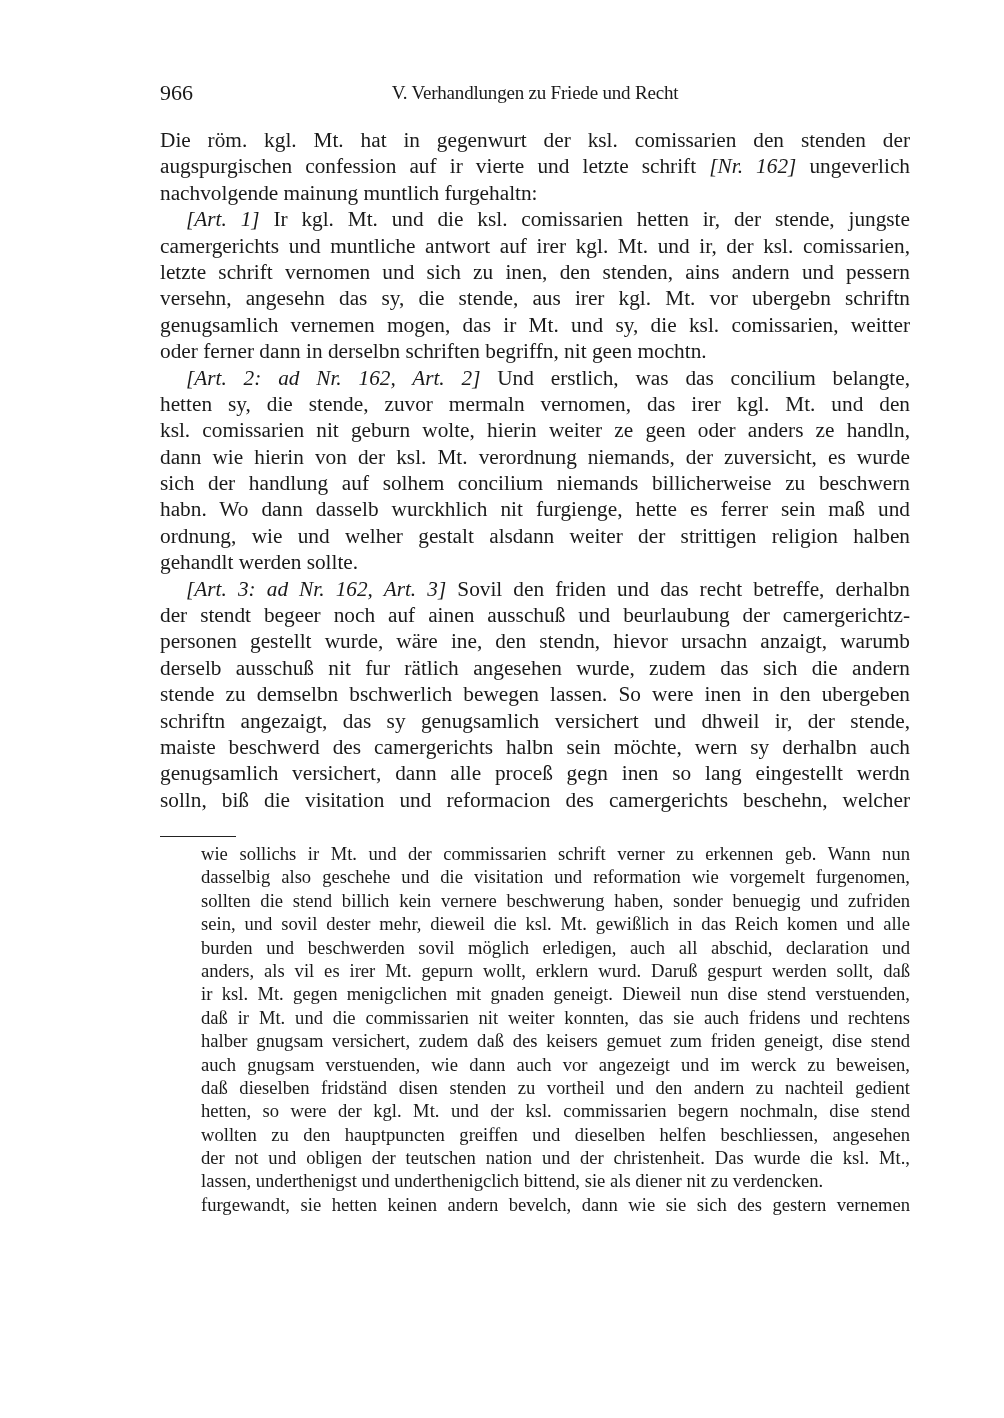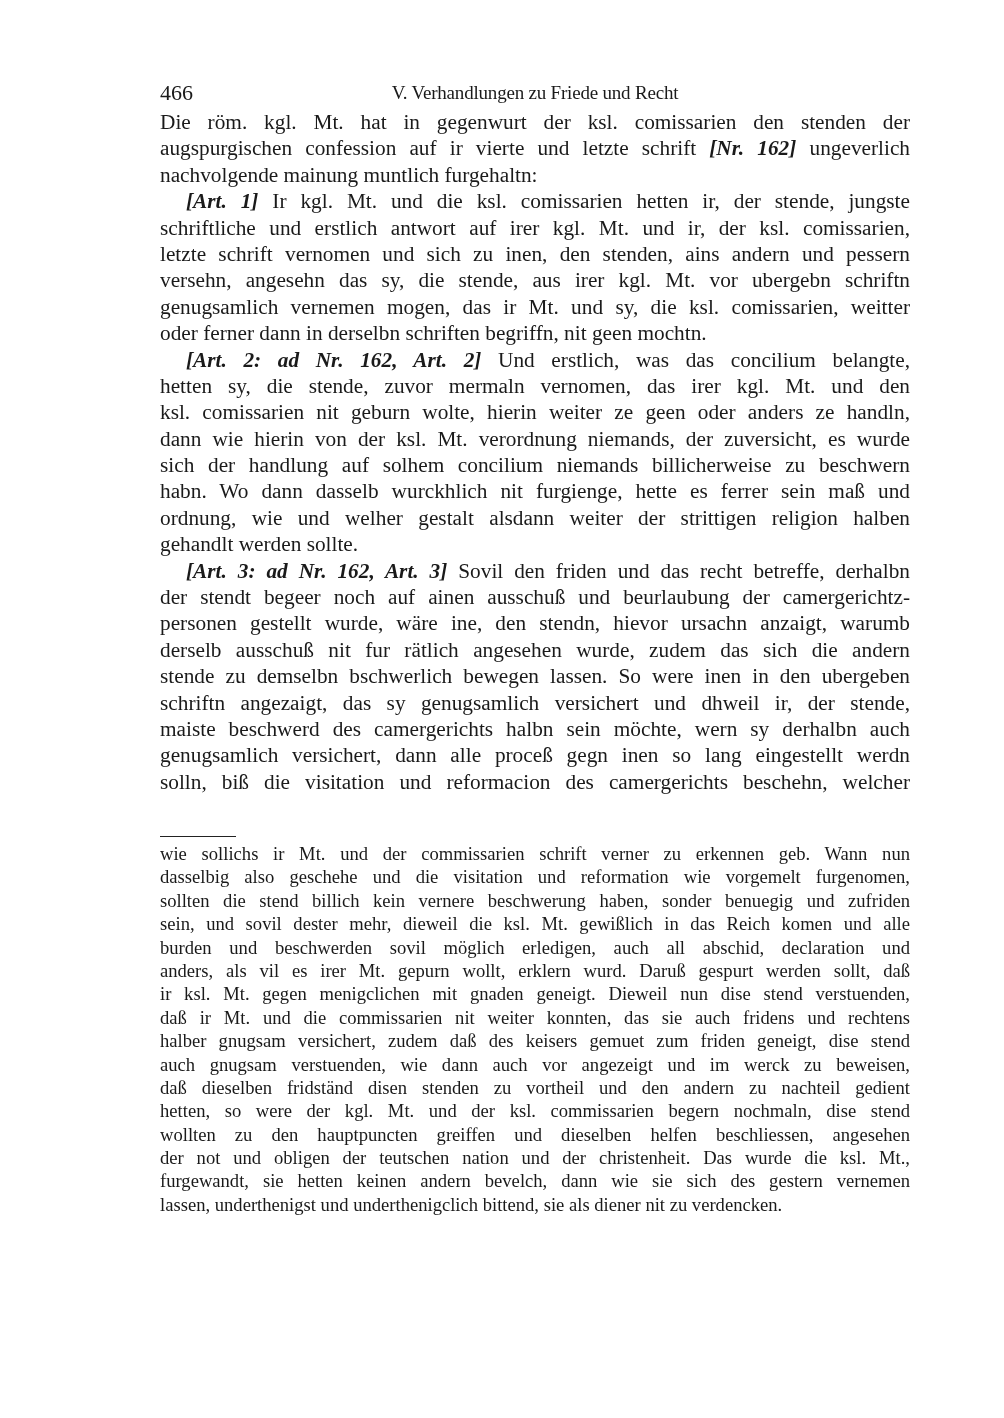--- a/index.html
+++ b/index.html
@@ -41,84 +41,84 @@
     width: 750px;
     text-align: center;
     top: 0;
     font-size: 19px;
     line-height: 26px;
     letter-spacing: -0.2px;
     font-family: Liberation Serif, serif;
   }
   .main-text {
     position: absolute;
-    top: 109px;
+    top: 127px;
     left: 0;
     width: 750px;
     font-size: 21.3px;
     line-height: 26.4px;
   }
   .line {
     display: block;
     white-space: nowrap;
     text-align: justify;
     text-align-last: justify;
     height: 26.4px;
   }
   .line.last {
     text-align-last: left;
   }
   .line.indent {
     padding-left: 26px;
   }
   .ref {
     font-style: italic;
-    font-weight: bold;
   }
   .footnote-rule {
     position: absolute;
     top: 836px;
     left: 0;
     width: 76px;
     height: 0;
     border-top: 1px solid #222;
   }
   .footnotes {
     position: absolute;
     top: 842px;
     left: 0;
     width: 750px;
     font-size: 18.6px;
     line-height: 23.4px;
   }
   .footnotes .line {
     height: 23.4px;
+    margin-left: 41px;
   }
 </style>
 </head>
 <body>
 
 <div class="page">
 
   <div class="running-head">
-    <span class="page-number">466</span>
+    <span class="page-number">966</span>
     <span class="running-title">V. Verhandlungen zu Friede und Recht</span>
   </div>
 
   <div class="main-text">
 
     <div>
       <span class="line">Die röm. kgl. Mt. hat in gegenwurt der ksl. comissarien den stenden der</span>
       <span class="line"><span>augspurgischen confession auf ir vierte und letzte schrift </span><span class="ref">[Nr. 162]</span><span> ungeverlich</span></span>
       <span class="line last">nachvolgende mainung muntlich furgehaltn:</span>
     </div>
 
     <div>
       <span class="line indent"><span class="ref">[Art. 1]</span><span> Ir kgl. Mt. und die ksl. comissarien hetten ir, der stende, jungste</span></span>
-      <span class="line">schriftliche und erstlich antwort auf irer kgl. Mt. und ir, der ksl. comissarien,</span>
+      <span class="line">camergerichts und muntliche antwort auf irer kgl. Mt. und ir, der ksl. comissarien,</span>
       <span class="line">letzte schrift vernomen und sich zu inen, den stenden, ains andern und pessern</span>
       <span class="line">versehn, angesehn das sy, die stende, aus irer kgl. Mt. vor ubergebn schriftn</span>
       <span class="line">genugsamlich vernemen mogen, das ir Mt. und sy, die ksl. comissarien, weitter</span>
       <span class="line last">oder ferner dann in derselbn schriften begriffn, nit geen mochtn.</span>
     </div>
 
     <div>
       <span class="line indent"><span class="ref">[Art. 2: ad Nr. 162, Art. 2]</span><span> Und erstlich, was das concilium belangte,</span></span>
       <span class="line">hetten sy, die stende, zuvor mermaln vernomen, das irer kgl. Mt. und den</span>
       <span class="line">ksl. comissarien nit geburn wolte, hierin weiter ze geen oder anders ze handln,</span>
@@ -152,17 +152,17 @@
     <span class="line">burden und beschwerden sovil möglich erledigen, auch all abschid, declaration und</span>
     <span class="line">anders, als vil es irer Mt. gepurn wollt, erklern wurd. Daruß gespurt werden sollt, daß</span>
     <span class="line">ir ksl. Mt. gegen menigclichen mit gnaden geneigt. Dieweil nun dise stend verstuenden,</span>
     <span class="line">daß ir Mt. und die commissarien nit weiter konnten, das sie auch fridens und rechtens</span>
     <span class="line">halber gnugsam versichert, zudem daß des keisers gemuet zum friden geneigt, dise stend</span>
     <span class="line">auch gnugsam verstuenden, wie dann auch vor angezeigt und im werck zu beweisen,</span>
     <span class="line">daß dieselben fridständ disen stenden zu vortheil und den andern zu nachteil gedient</span>
     <span class="line">hetten, so were der kgl. Mt. und der ksl. commissarien begern nochmaln, dise stend</span>
     <span class="line">wollten zu den hauptpuncten greiffen und dieselben helfen beschliessen, angesehen</span>
     <span class="line">der not und obligen der teutschen nation und der christenheit. Das wurde die ksl. Mt.,</span>
+    <span class="line last">lassen, underthenigst und underthenigclich bittend, sie als diener nit zu verdencken.</span>
     <span class="line">furgewandt, sie hetten keinen andern bevelch, dann wie sie sich des gestern vernemen</span>
-    <span class="line last">lassen, underthenigst und underthenigclich bittend, sie als diener nit zu verdencken.</span>
   </div>
 
 </div>
 
 </body></html>

